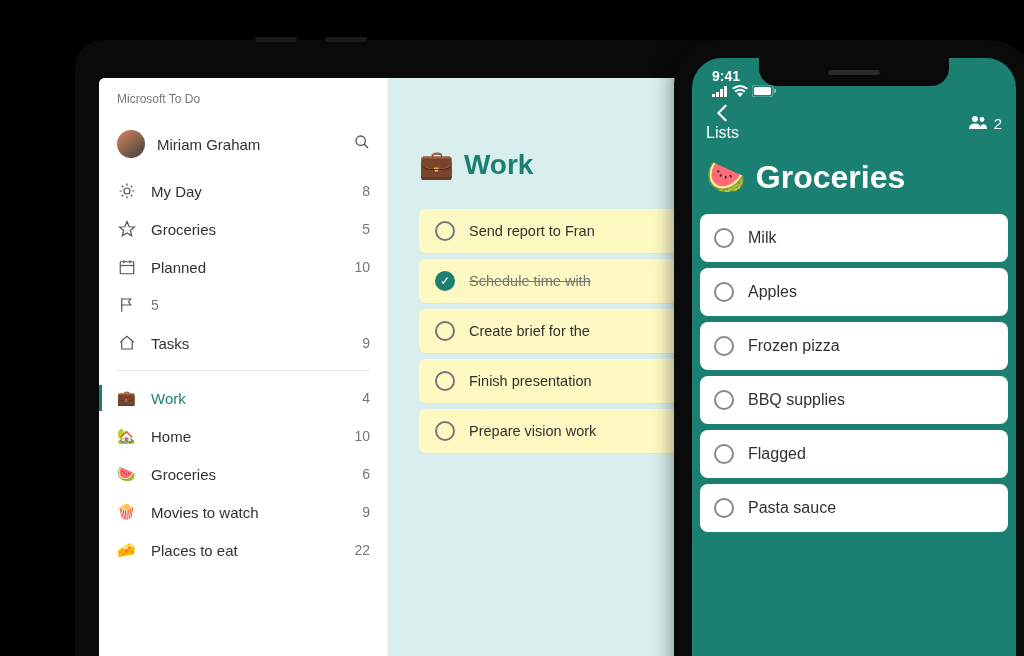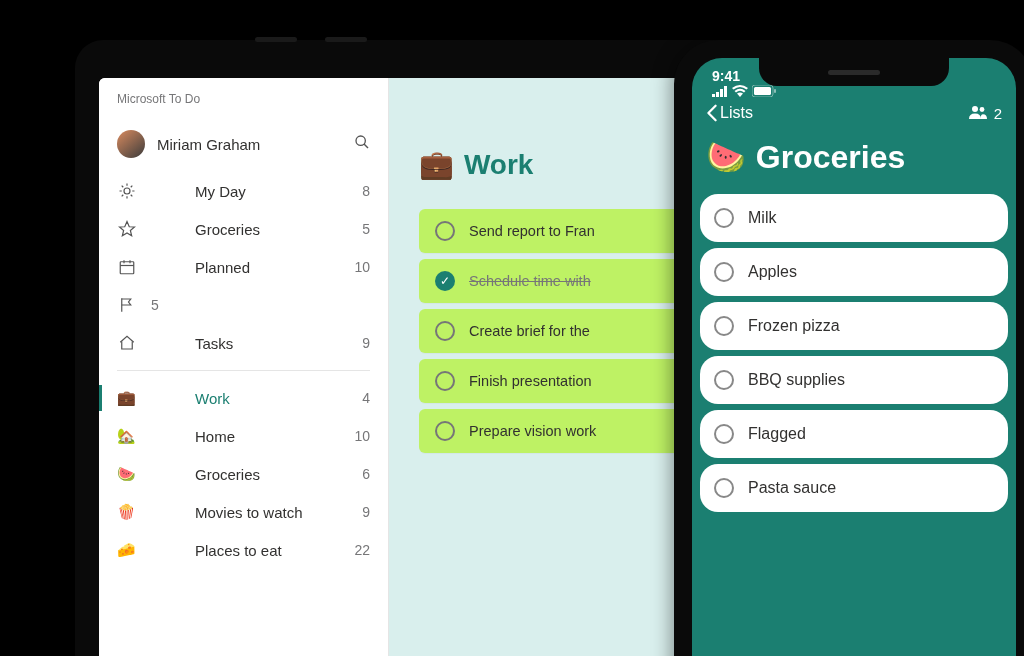--- a/index.html
+++ b/index.html
@@ -102,21 +102,21 @@
   background: #1b7f71;
 }
 .nav-icon {
   width: 20px;
   display: inline-flex;
   justify-content: center;
   font-size: 16px;
   color: #555;
 }
 .nav-item.selected .nav-icon { color: #1b7f71; }
-.nav-label { flex: 1; margin-left: 44px; }
+.nav-label { flex: 1; }
 .nav-count { color: #767678; font-size: 14px; }
 .divider {
   margin: 8px 18px;
   border: none;
   border-top: 1px solid #e5e5e5;
 }
 
 
 .main {
   flex: 1;
@@ -126,21 +126,21 @@
 .main-title {
   display: flex;
   align-items: center;
   gap: 10px;
   font-size: 28px;
   font-weight: 700;
   color: #1b7f71;
   margin-bottom: 28px;
 }
 .task-card {
-  background: #bef264;
+  background: #fef9c3;
   border-radius: 6px;
   margin-bottom: 6px;
   padding: 12px 16px;
   display: flex;
   align-items: center;
   gap: 14px;
   font-size: 14.5px;
   color: #323130;
   box-shadow: 0 1px 1px rgba(0,0,0,0.03);
 }
@@ -213,36 +213,36 @@
   font-weight: 600;
   height: 40px;
   flex-direction: column;
 }
 .status-icons { display: flex; gap: 4px; align-items: center; }
 .nav-bar {
   display: flex;
   align-items: center;
   padding: 6px 14px 14px;
 }
-.back-btn { display: flex; align-items: center; gap: 2px; font-size: 16px; }
+.back-btn { display: flex; align-items: center; gap: 2px; font-size: 16px; flex-direction: column; }
 .spacer { flex: 1; }
 .share-count { font-size: 15px; display: flex; align-items: center; gap: 6px; }
 .groceries-title {
   display: flex;
   align-items: center;
   gap: 10px;
   font-size: 32px;
   font-weight: 700;
   padding: 2px 14px 18px;
 }
 .groc-list { padding: 0 8px; }
 .groc-item {
   background: #fff;
   color: #323130;
-  border-radius: 18px;
+  border-radius: 8px;
   margin-bottom: 6px;
   padding: 14px 14px;
   display: flex;
   align-items: center;
   gap: 14px;
   font-size: 16px;
 }
 .groc-circle {
   width: 20px;
   height: 20px;

